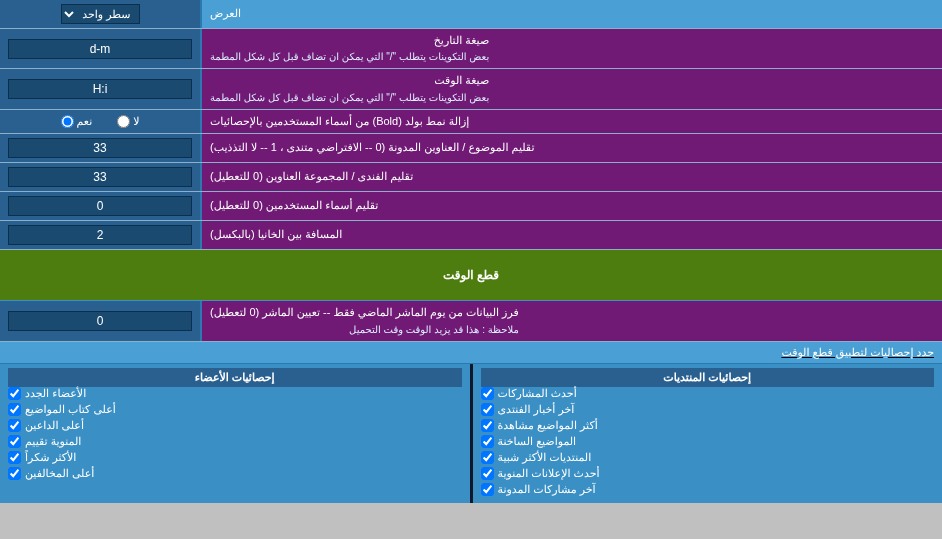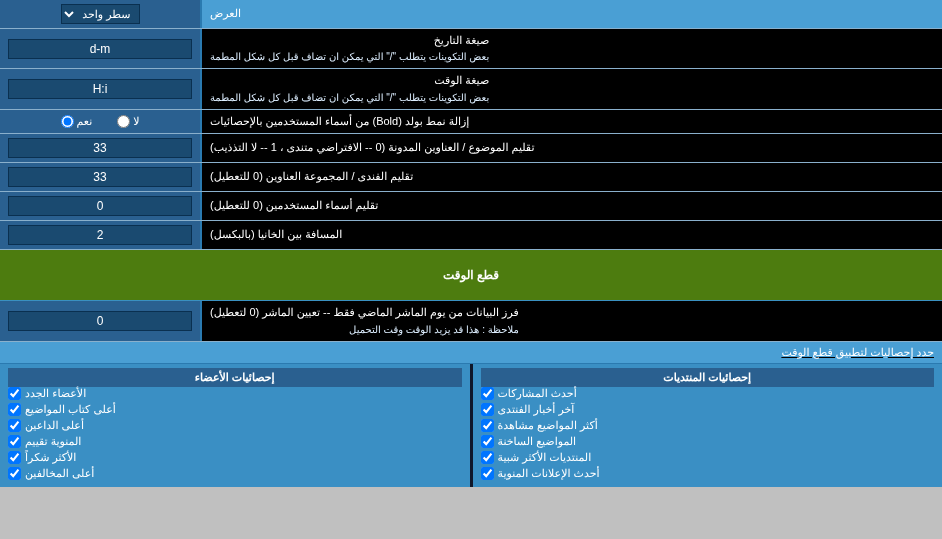--- a/index.html
+++ b/index.html
@@ -13,21 +13,21 @@
       width: 942px;
       background: #b8d4e8;
     }
     .row {
       display: flex;
       align-items: stretch;
       border-bottom: 1px solid #8ab0cc;
     }
     .row-label {
       flex: 1;
-      background: #000000;
+      background: #701a75;
       color: #fff;
       padding: 4px 8px;
       display: flex;
       align-items: center;
       justify-content: flex-end;
       text-align: right;
       border-left: 2px solid #2a7ab0;
       font-size: 11px;
       line-height: 1.4;
     }
@@ -272,20 +272,24 @@
         <label>المواضيع الساخنة</label>
       </div>
       <div class="checkbox-item">
         <input type="checkbox" checked="" style="">
         <label>المنتديات الأكثر شبية</label>
       </div>
       <div class="checkbox-item">
         <input type="checkbox" checked="" style="">
         <label>أحدث الإعلانات المنوية</label>
       </div>
+      <div class="checkbox-item">
+        <input type="checkbox" checked="" style="">
+        <label>آخر مشاركات المدونة</label>
+      </div>
     </div>
 
     <div class="checkbox-col">
       <div class="checkbox-col-title">إحصائيات الأعضاء</div>
       <div class="checkbox-item">
         <input type="checkbox" checked="" style="">
         <label>الأعضاء الجدد</label>
       </div>
       <div class="checkbox-item">
         <input type="checkbox" checked="" style="">

